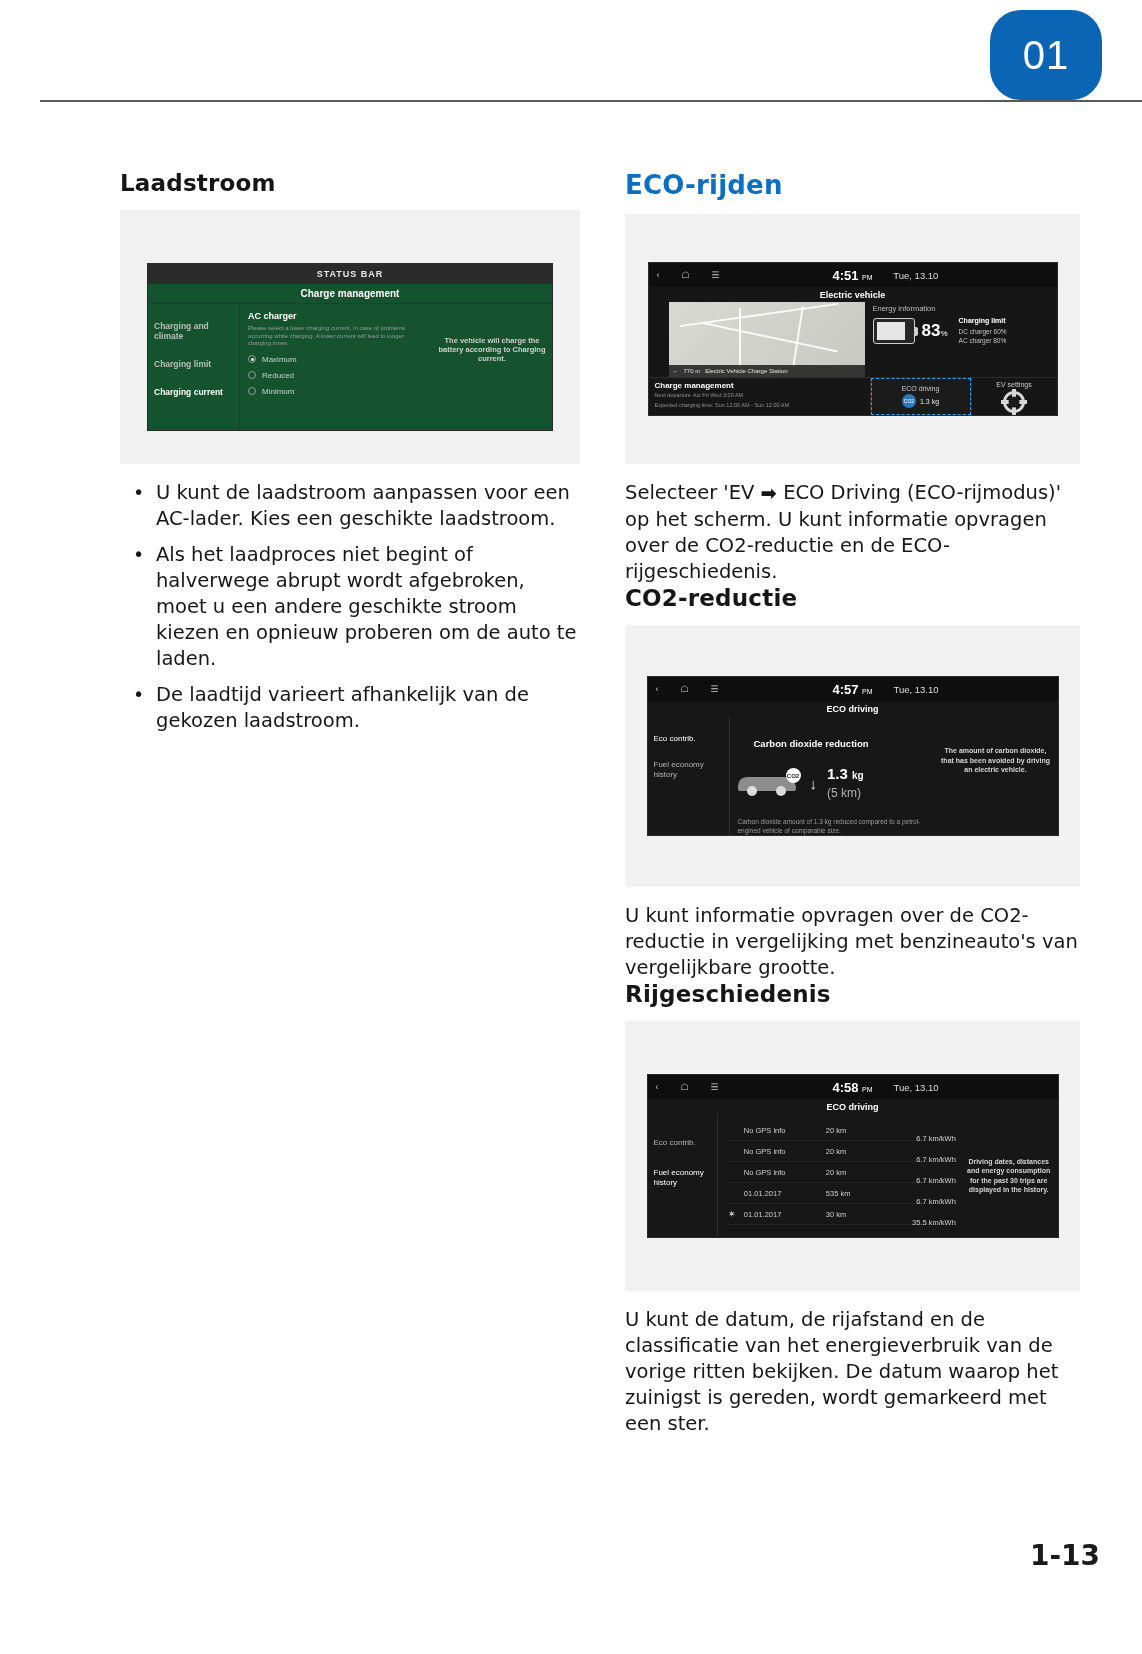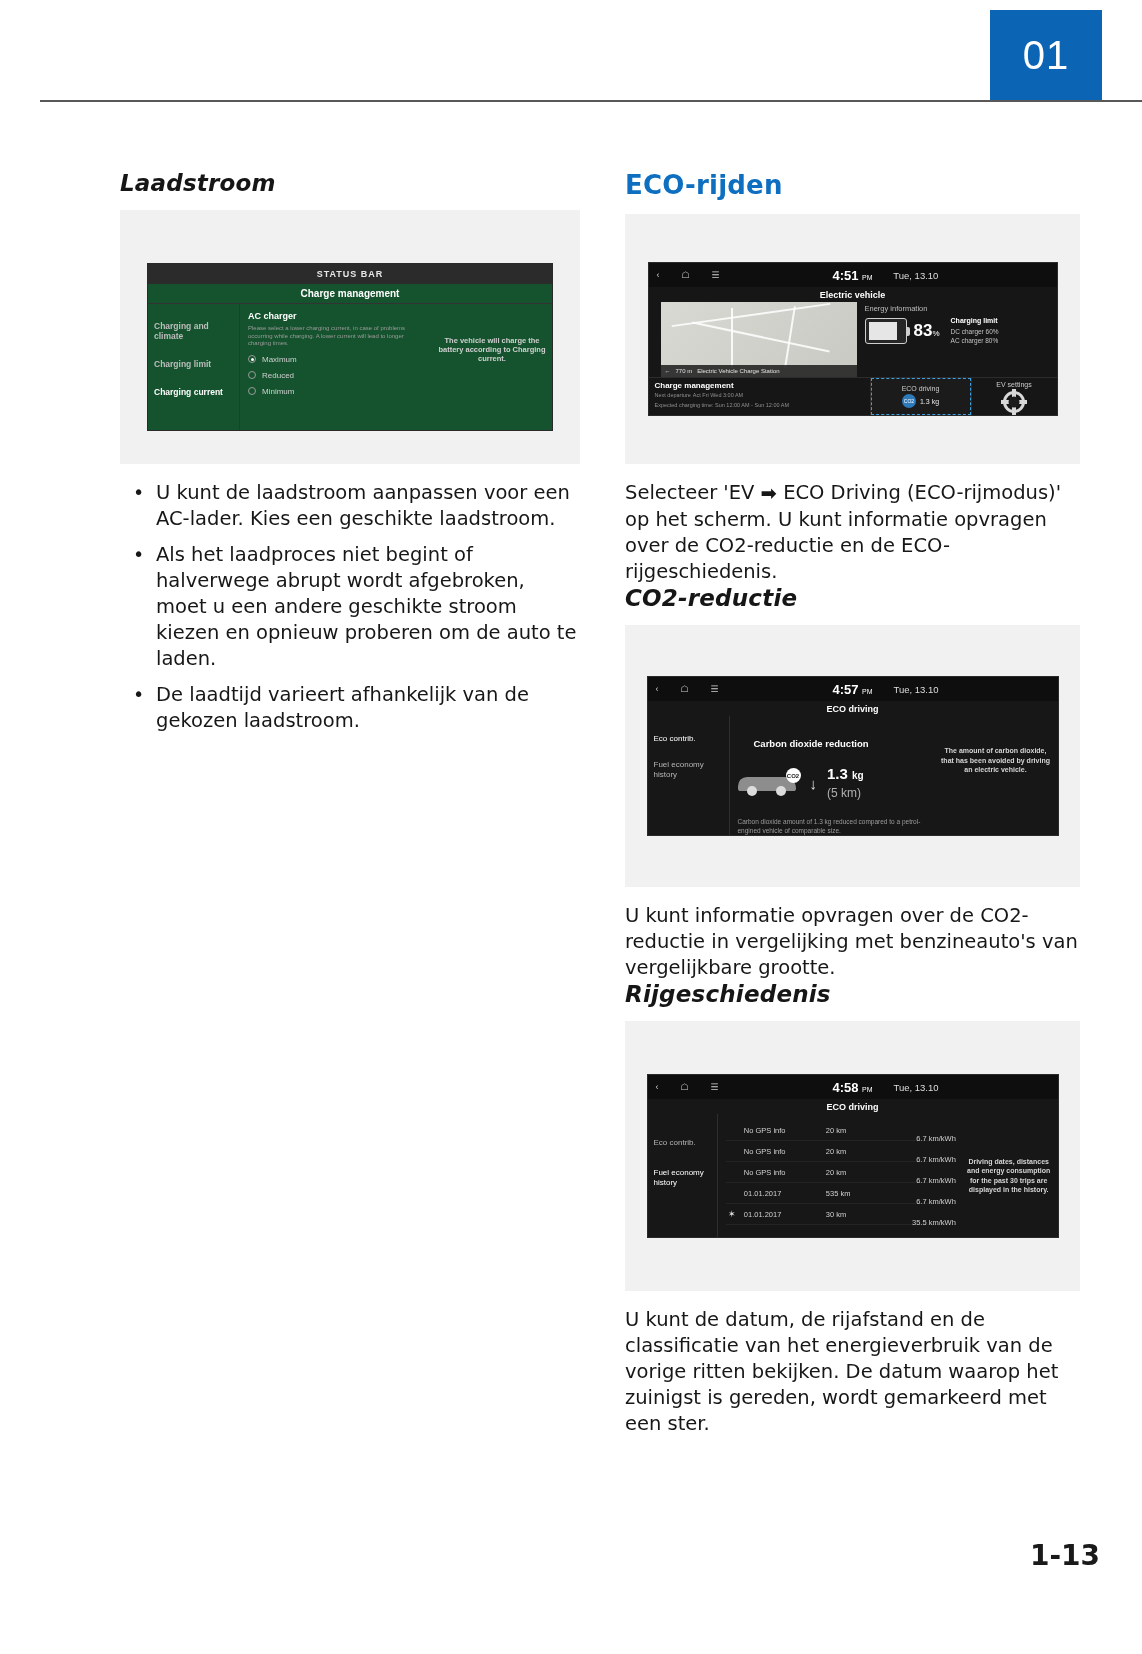--- a/index.html
+++ b/index.html
@@ -36,20 +36,21 @@
     height: 90px;
     background: #0b64b4;
     color: #ffffff;
     font-size: 40px;
     font-weight: 400;
     letter-spacing: 1px;
     display: flex;
     align-items: center;
     justify-content: center;
     font-family: "Liberation Sans", sans-serif;
+    border-radius: 31px;
   }
 
   
   .content {
     position: absolute;
     top: 170px;
     left: 120px;
     width: 960px;
   }
   .col-left {
@@ -60,21 +61,20 @@
   }
   .col-right {
     position: absolute;
     left: 505px;
     top: 0;
     width: 455px;
   }
 
   h2.section-title {
     font-family: "DejaVu Sans", sans-serif;
-    font-style: italic;
     font-weight: bold;
     font-size: 23px;
     margin: 0 0 14px 0;
     color: #161616;
     letter-spacing: 0.2px;
   }
   h2.section-title-blue {
     font-family: "DejaVu Sans", sans-serif;
     font-weight: bold;
     font-size: 26px;
@@ -236,21 +236,21 @@
   }
   .ev-subtitle {
     height: 15px;
     font-size: 9px;
     color: #ffffff;
     display: flex;
     align-items: center;
     justify-content: center;
     font-weight: bold;
   }
-  .ev-body { display: flex; height: 75px; padding: 0 12px; gap: 4px; }
+  .ev-body { display: flex; height: 75px; padding: 0 20px; gap: 4px; }
   .ev-map {
     width: 196px;
     background: linear-gradient(135deg,#d9d9d4,#c9c9c4);
     position: relative;
     overflow: hidden;
   }
   .ev-map .road {
     position: absolute;
     background: #ffffff;
     opacity: .85;

